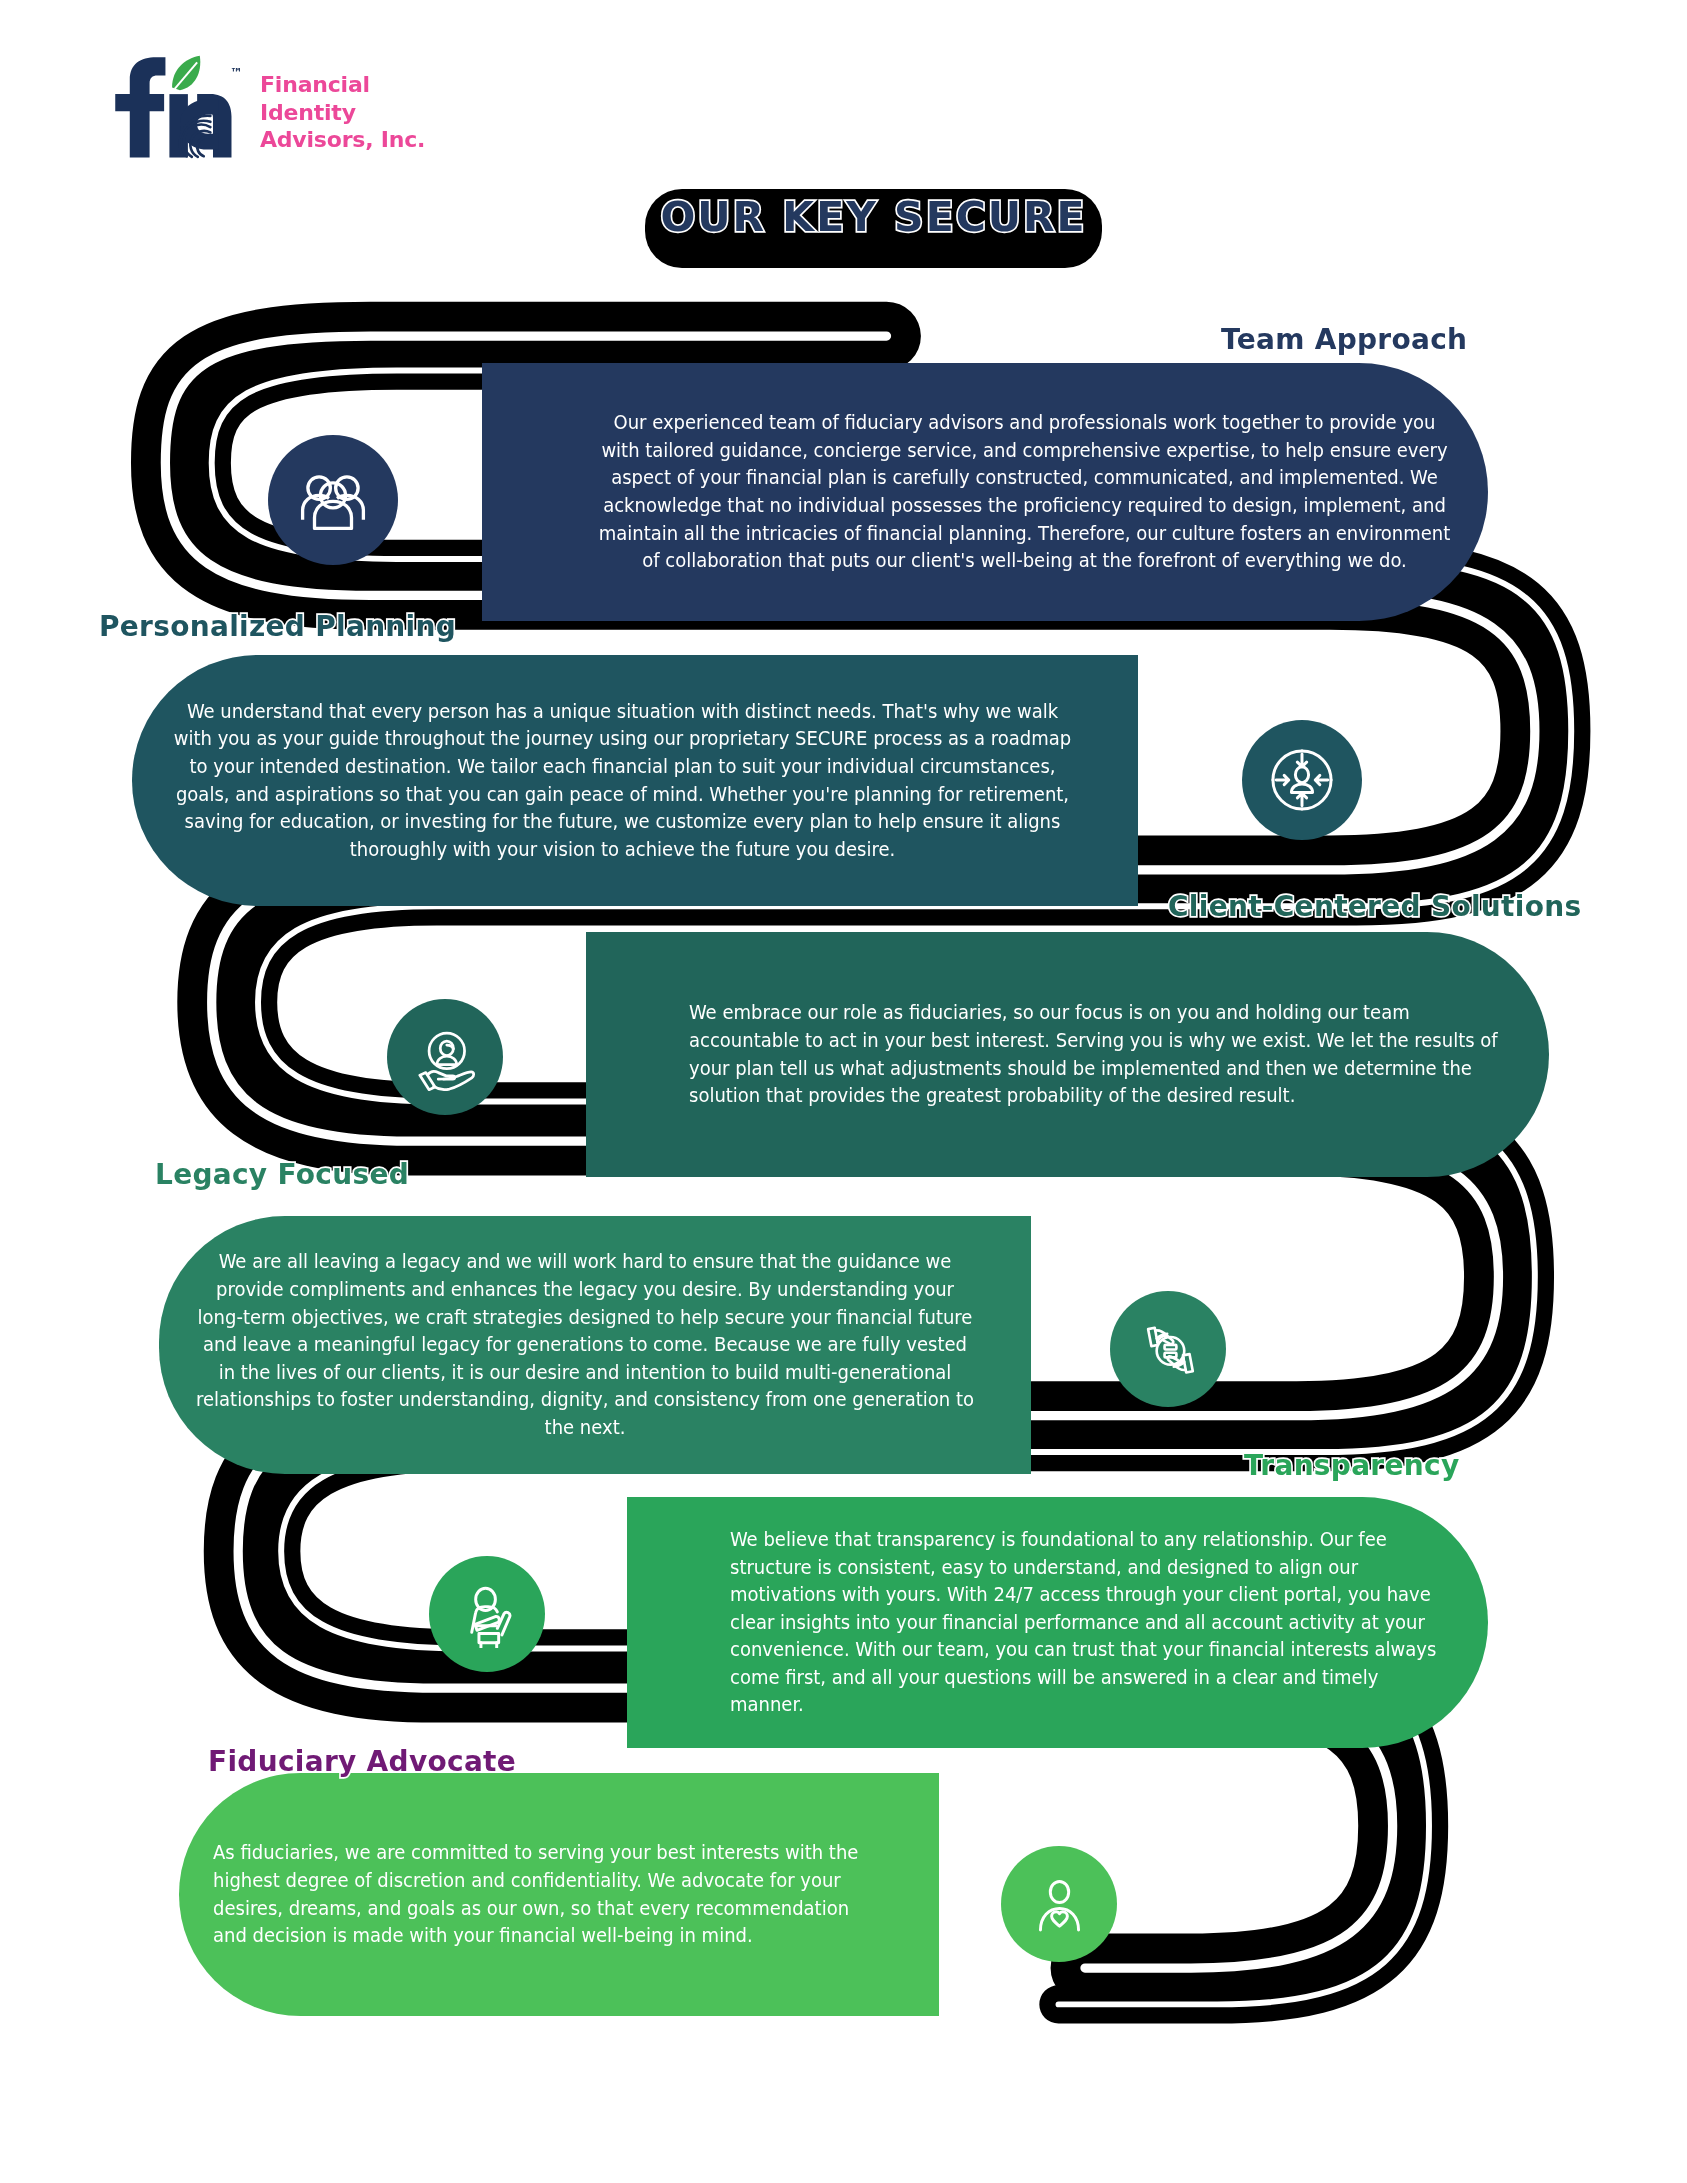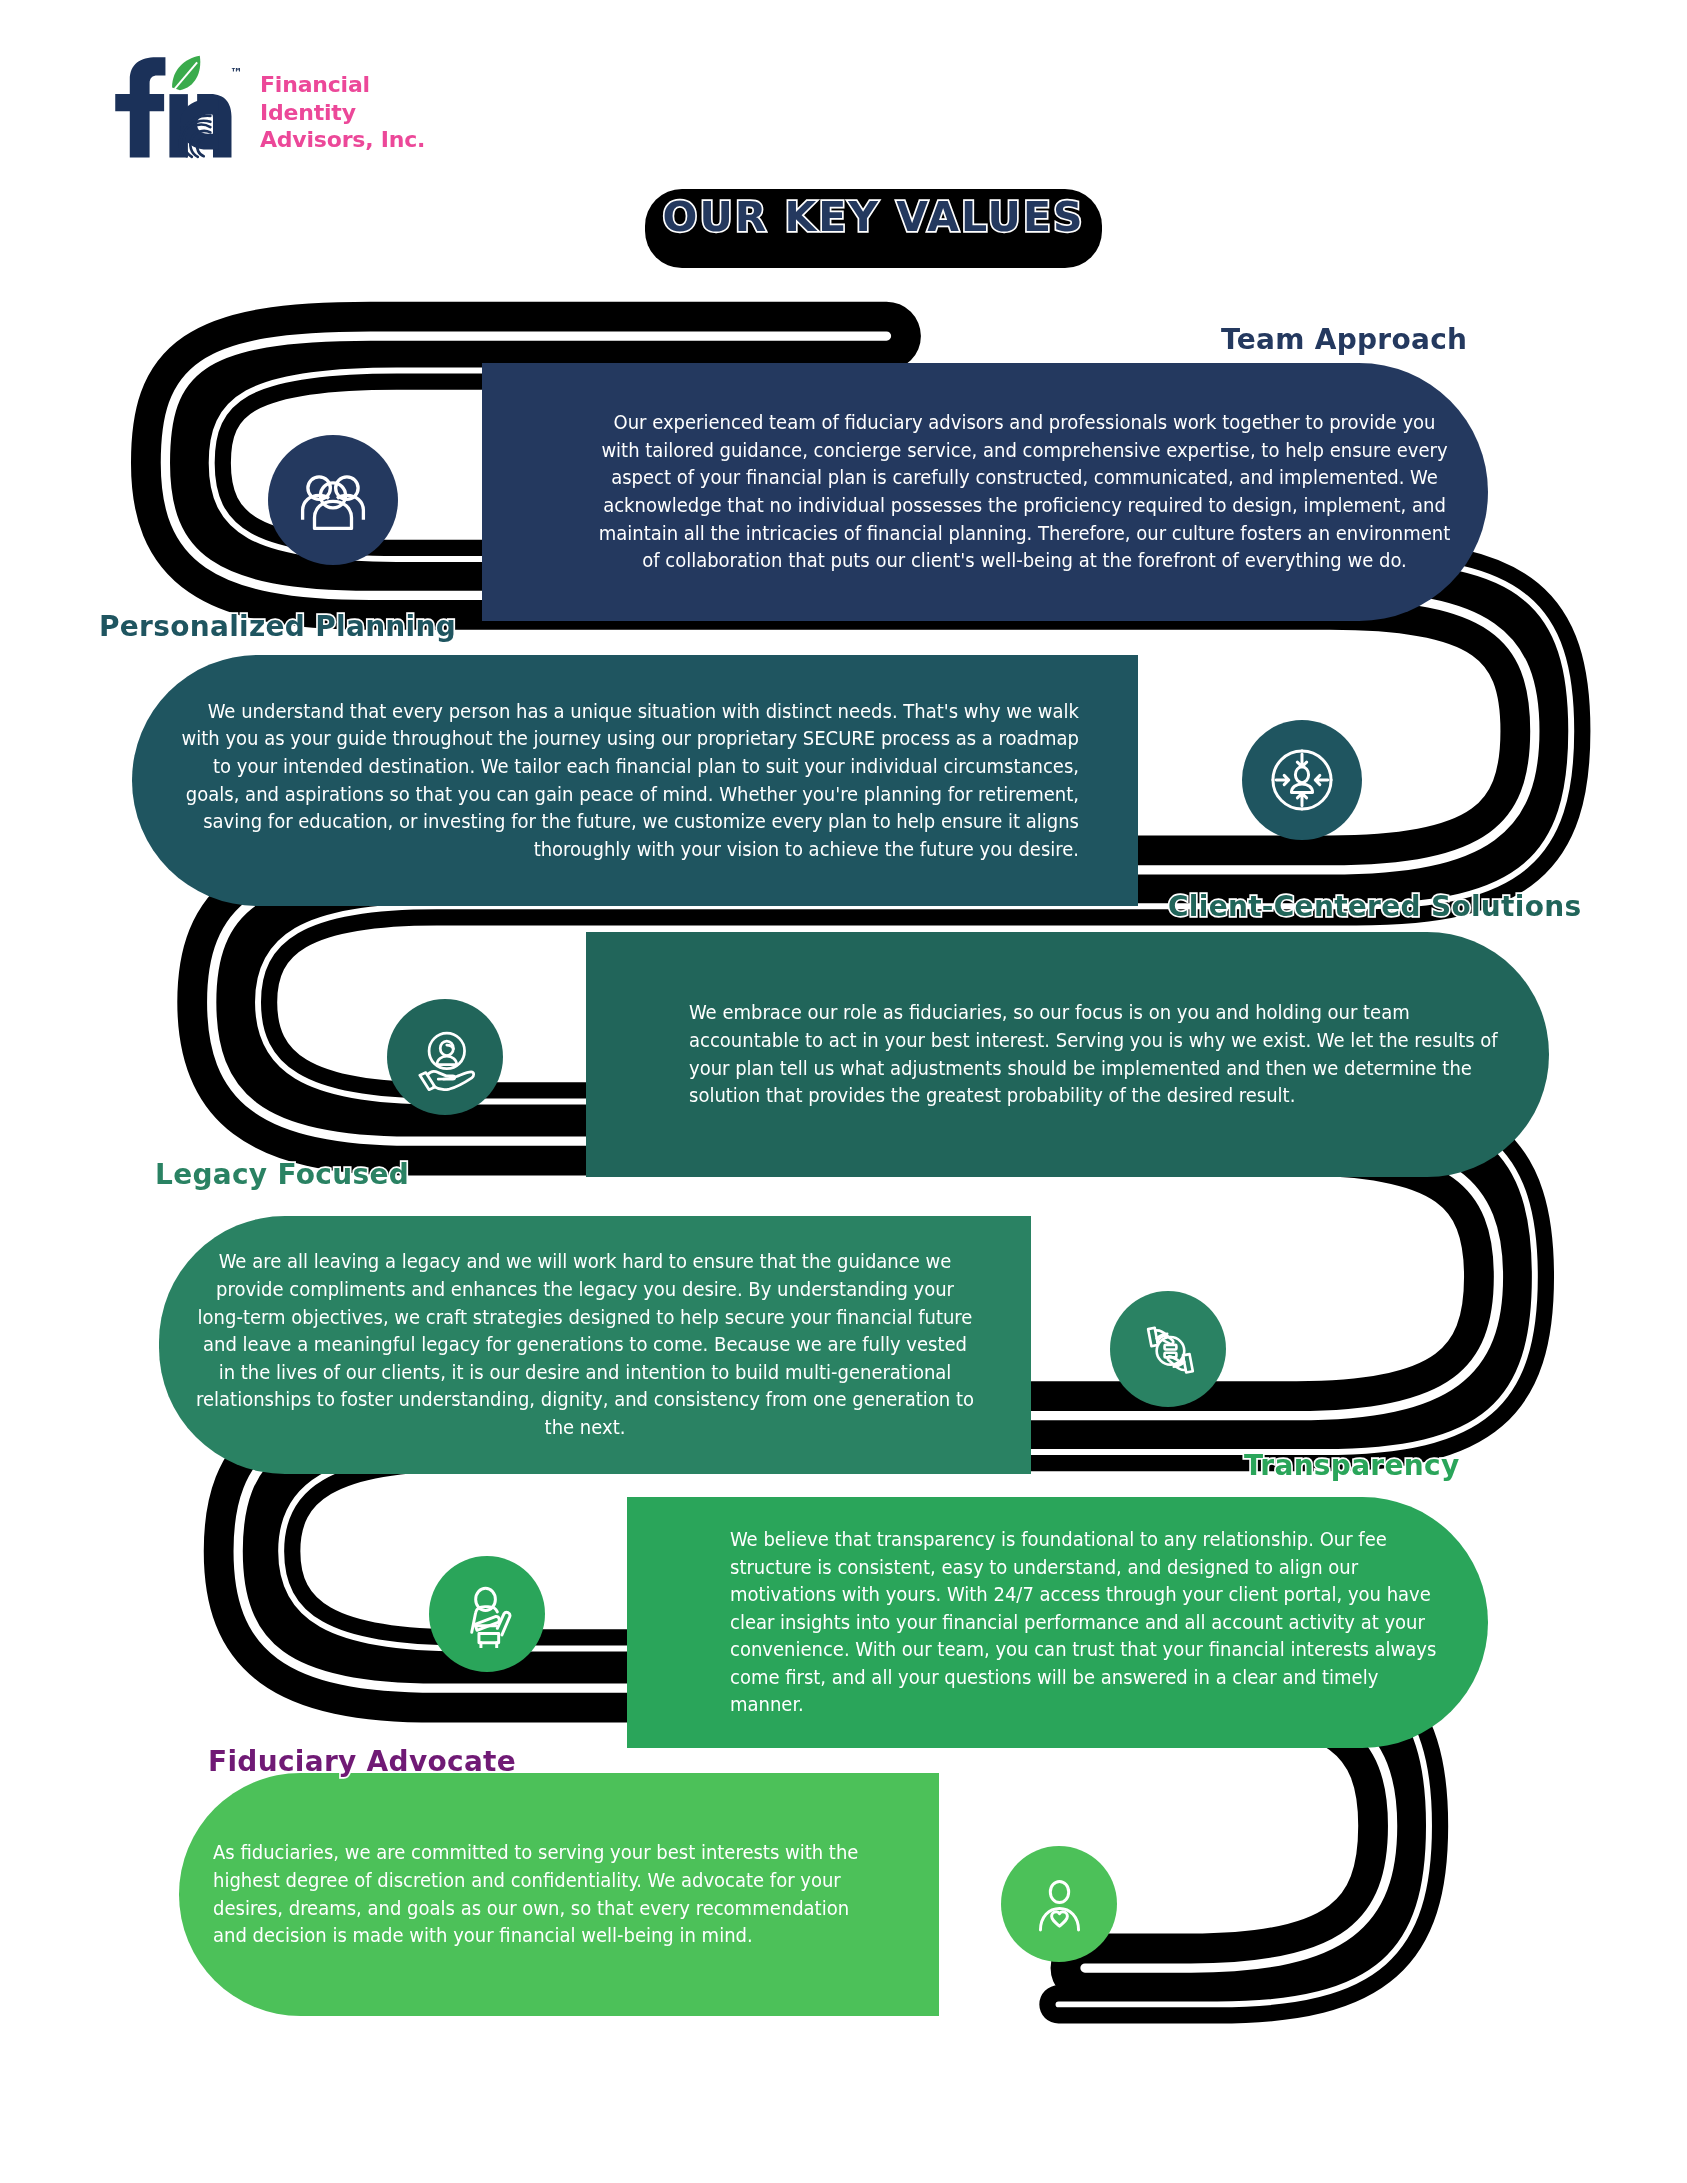--- a/index.html
+++ b/index.html
@@ -123,21 +123,21 @@
 
   
   
   #panel-1 { left: 482px; top: 363px; width: 1006px; height: 258px; background: #24395f; border-top-right-radius: 129px; border-bottom-right-radius: 129px; }
   #panel-1 p { text-align: center; padding-left: 79px; }
   #head-1 { left: 1221px; top: 323px; color: #24395f; }
   #icon-1 { left: 268px; top: 435px; width: 130px; height: 130px; background: #24395f; }
 
   
   #panel-2 { left: 132px; top: 655px; width: 1006px; height: 251px; background: #1f5560; border-top-left-radius: 126px; border-bottom-left-radius: 126px; }
-  #panel-2 p { text-align: right; padding-right: 25px; }
+  #panel-2 p { text-align: center; padding-right: 25px; }
   #head-2 { left: 99px; top: 610px; color: #1f5560; }
   #icon-2 { left: 1242px; top: 720px; width: 120px; height: 120px; background: #1f5560; }
 
   
   #panel-3 { left: 586px; top: 932px; width: 963px; height: 245px; background: #21655a; border-top-right-radius: 122px; border-bottom-right-radius: 122px; }
   #panel-3 p { text-align: left; padding-left: 69px; }
   #head-3 { left: 1168px; top: 890px; color: #21655a; }
   #icon-3 { left: 387px; top: 999px; width: 116px; height: 116px; background: #21655a; }
 
   
@@ -276,21 +276,21 @@
       <span id="logo-tm">™</span>
     </div>
     <div id="logo-words">
       <div>Financial</div>
       <div>Identity</div>
       <div>Advisors, Inc.</div>
     </div>
   </div>
 
   <div id="title-banner"></div>
-  <div id="title-text">OUR KEY VALUES</div>
+  <div id="title-text">OUR KEY SECURE</div>
 
   <div class="panel" id="panel-1">
     <p>Our experienced team of fiduciary advisors and professionals work together to provide you with tailored guidance, concierge service, and comprehensive expertise, to help ensure every aspect of your financial plan is carefully constructed, communicated, and implemented. We acknowledge that no individual possesses the proficiency required to design, implement, and maintain all the intricacies of financial planning. Therefore, our culture fosters an environment of collaboration that puts our client's well-being at the forefront of everything we do.</p>
   </div>
   <div class="heading" id="head-1">Team Approach</div>
   <div class="icon-circle" id="icon-1">
     <svg width="74" height="74" viewBox="0 0 112 112" fill="none" stroke="#ffffff" stroke-width="5" stroke-linejoin="round" aria-hidden="true">
       <circle cx="35" cy="38" r="17"></circle>
       <path d="M10 86 v-14 c0 -14 11 -23 25 -23 c6 0 11 1.6 15 4.5"></path>
       <circle cx="77" cy="38" r="17"></circle>

